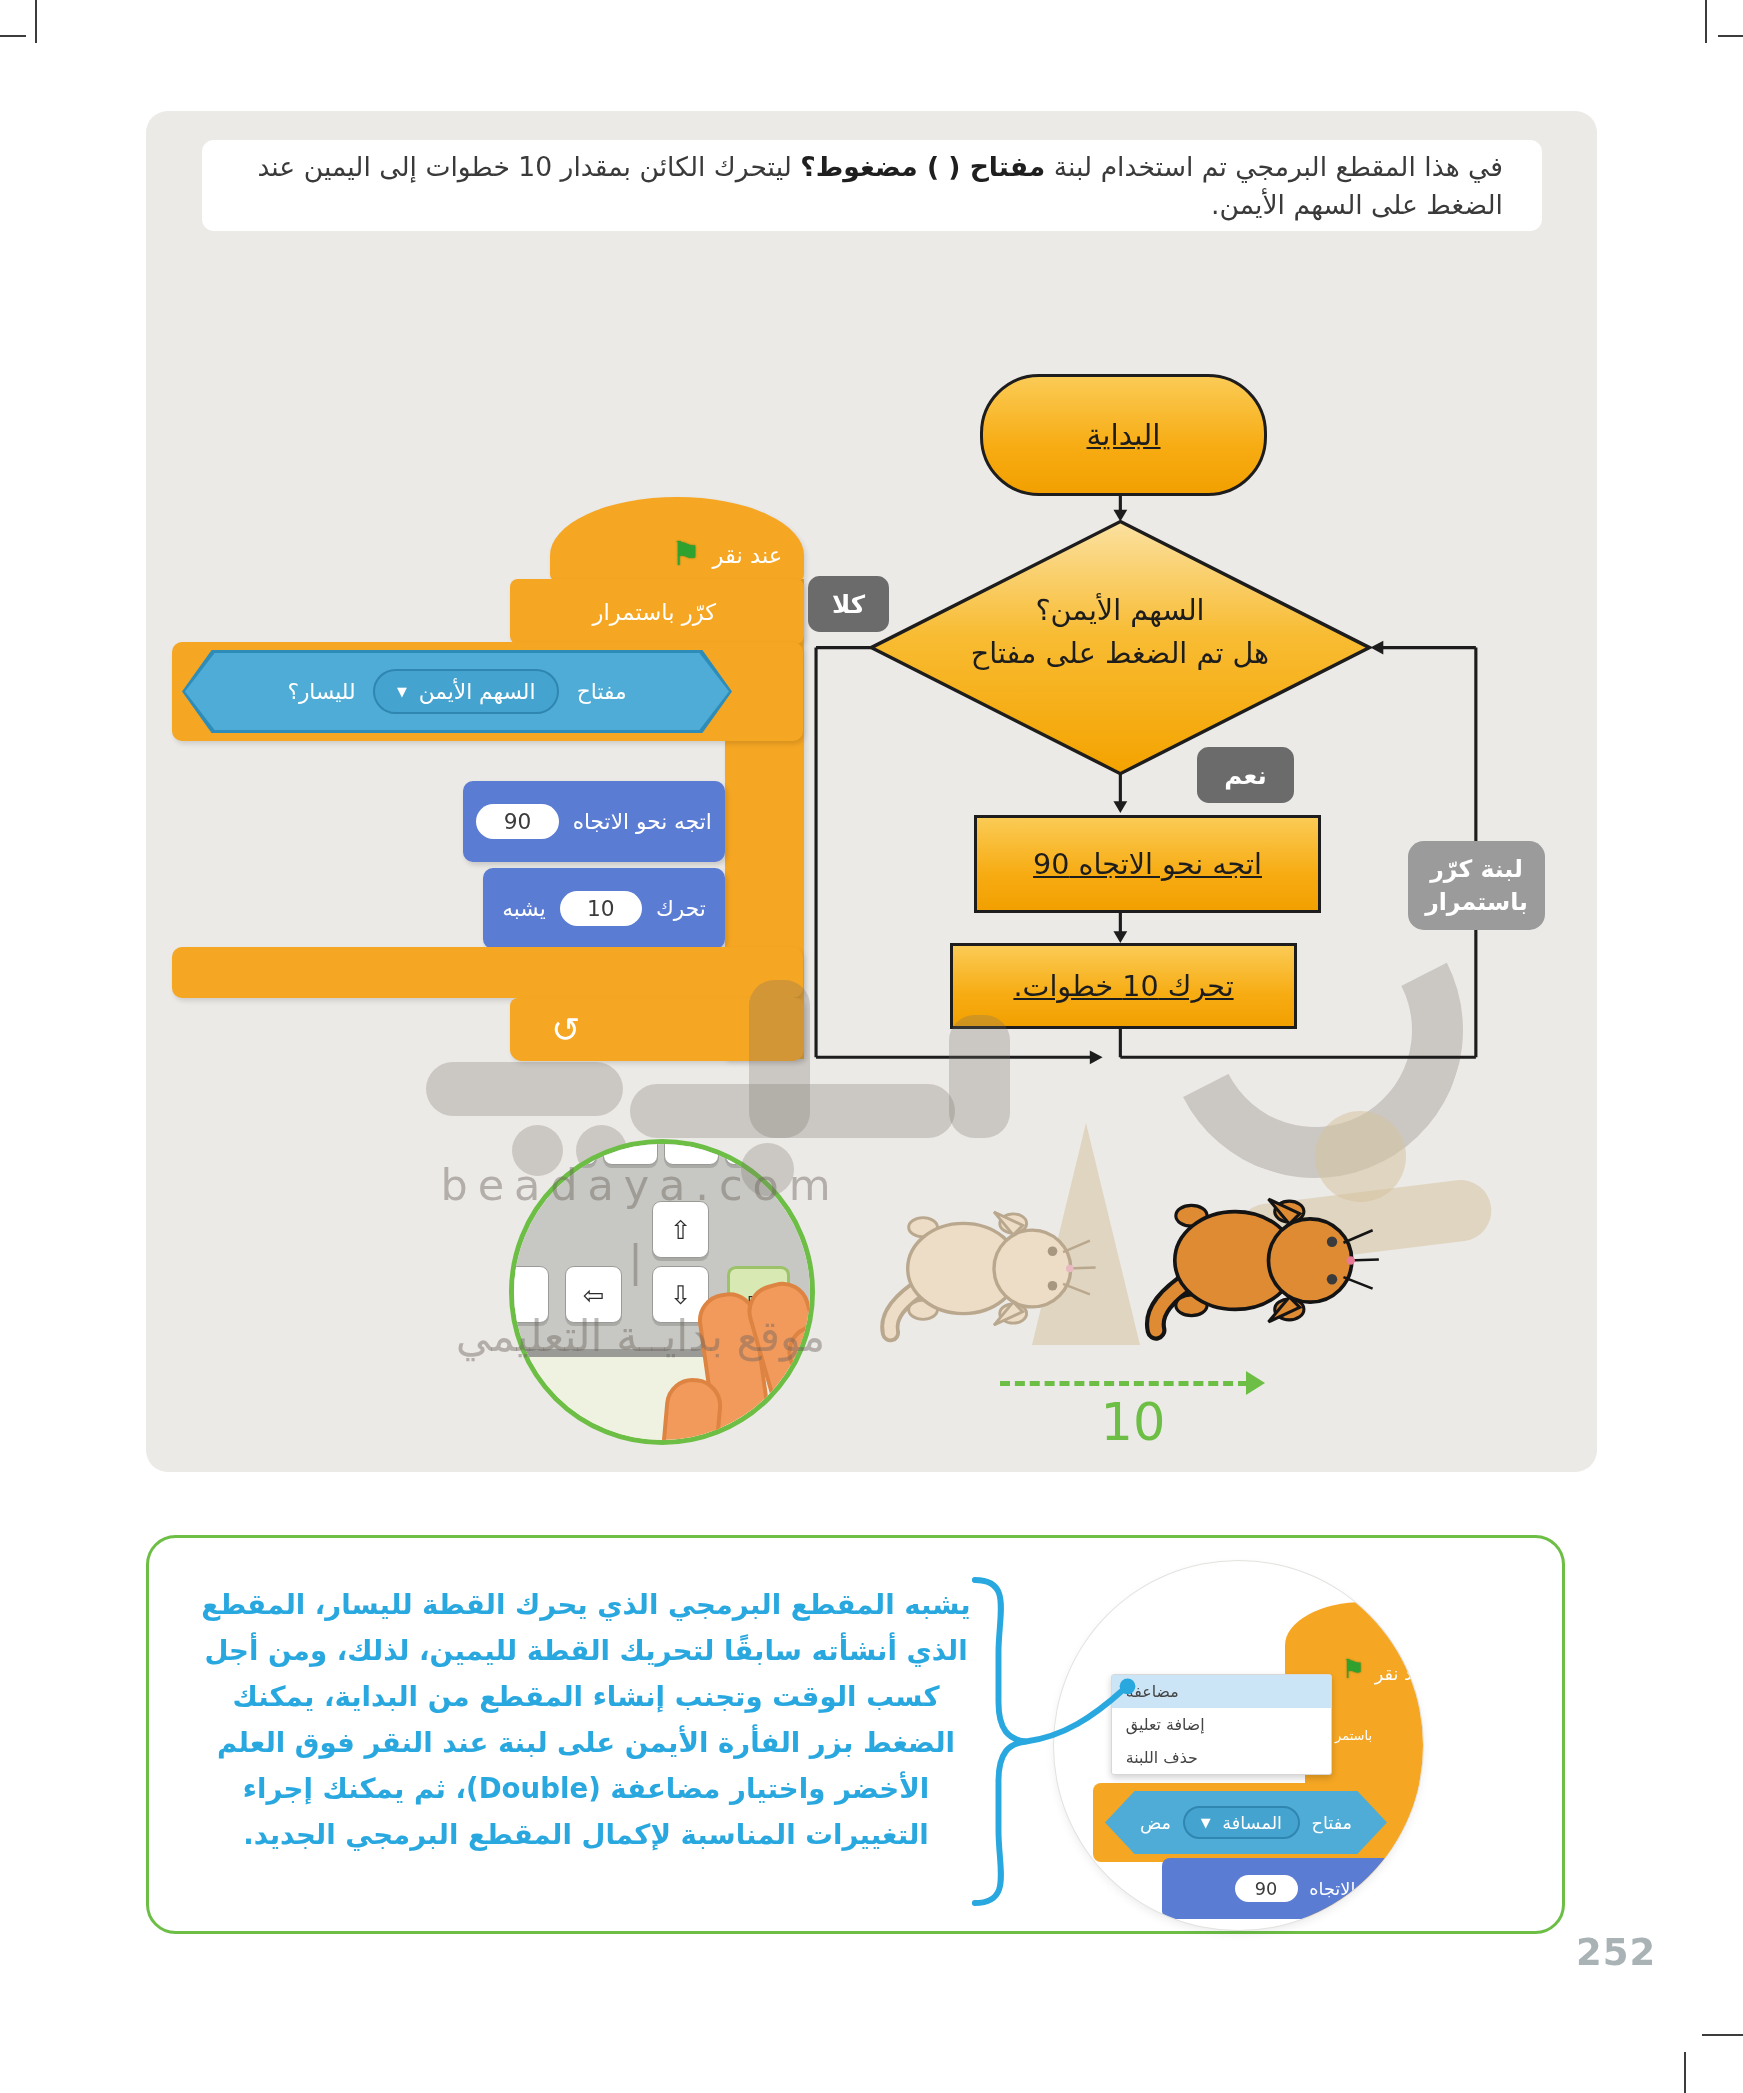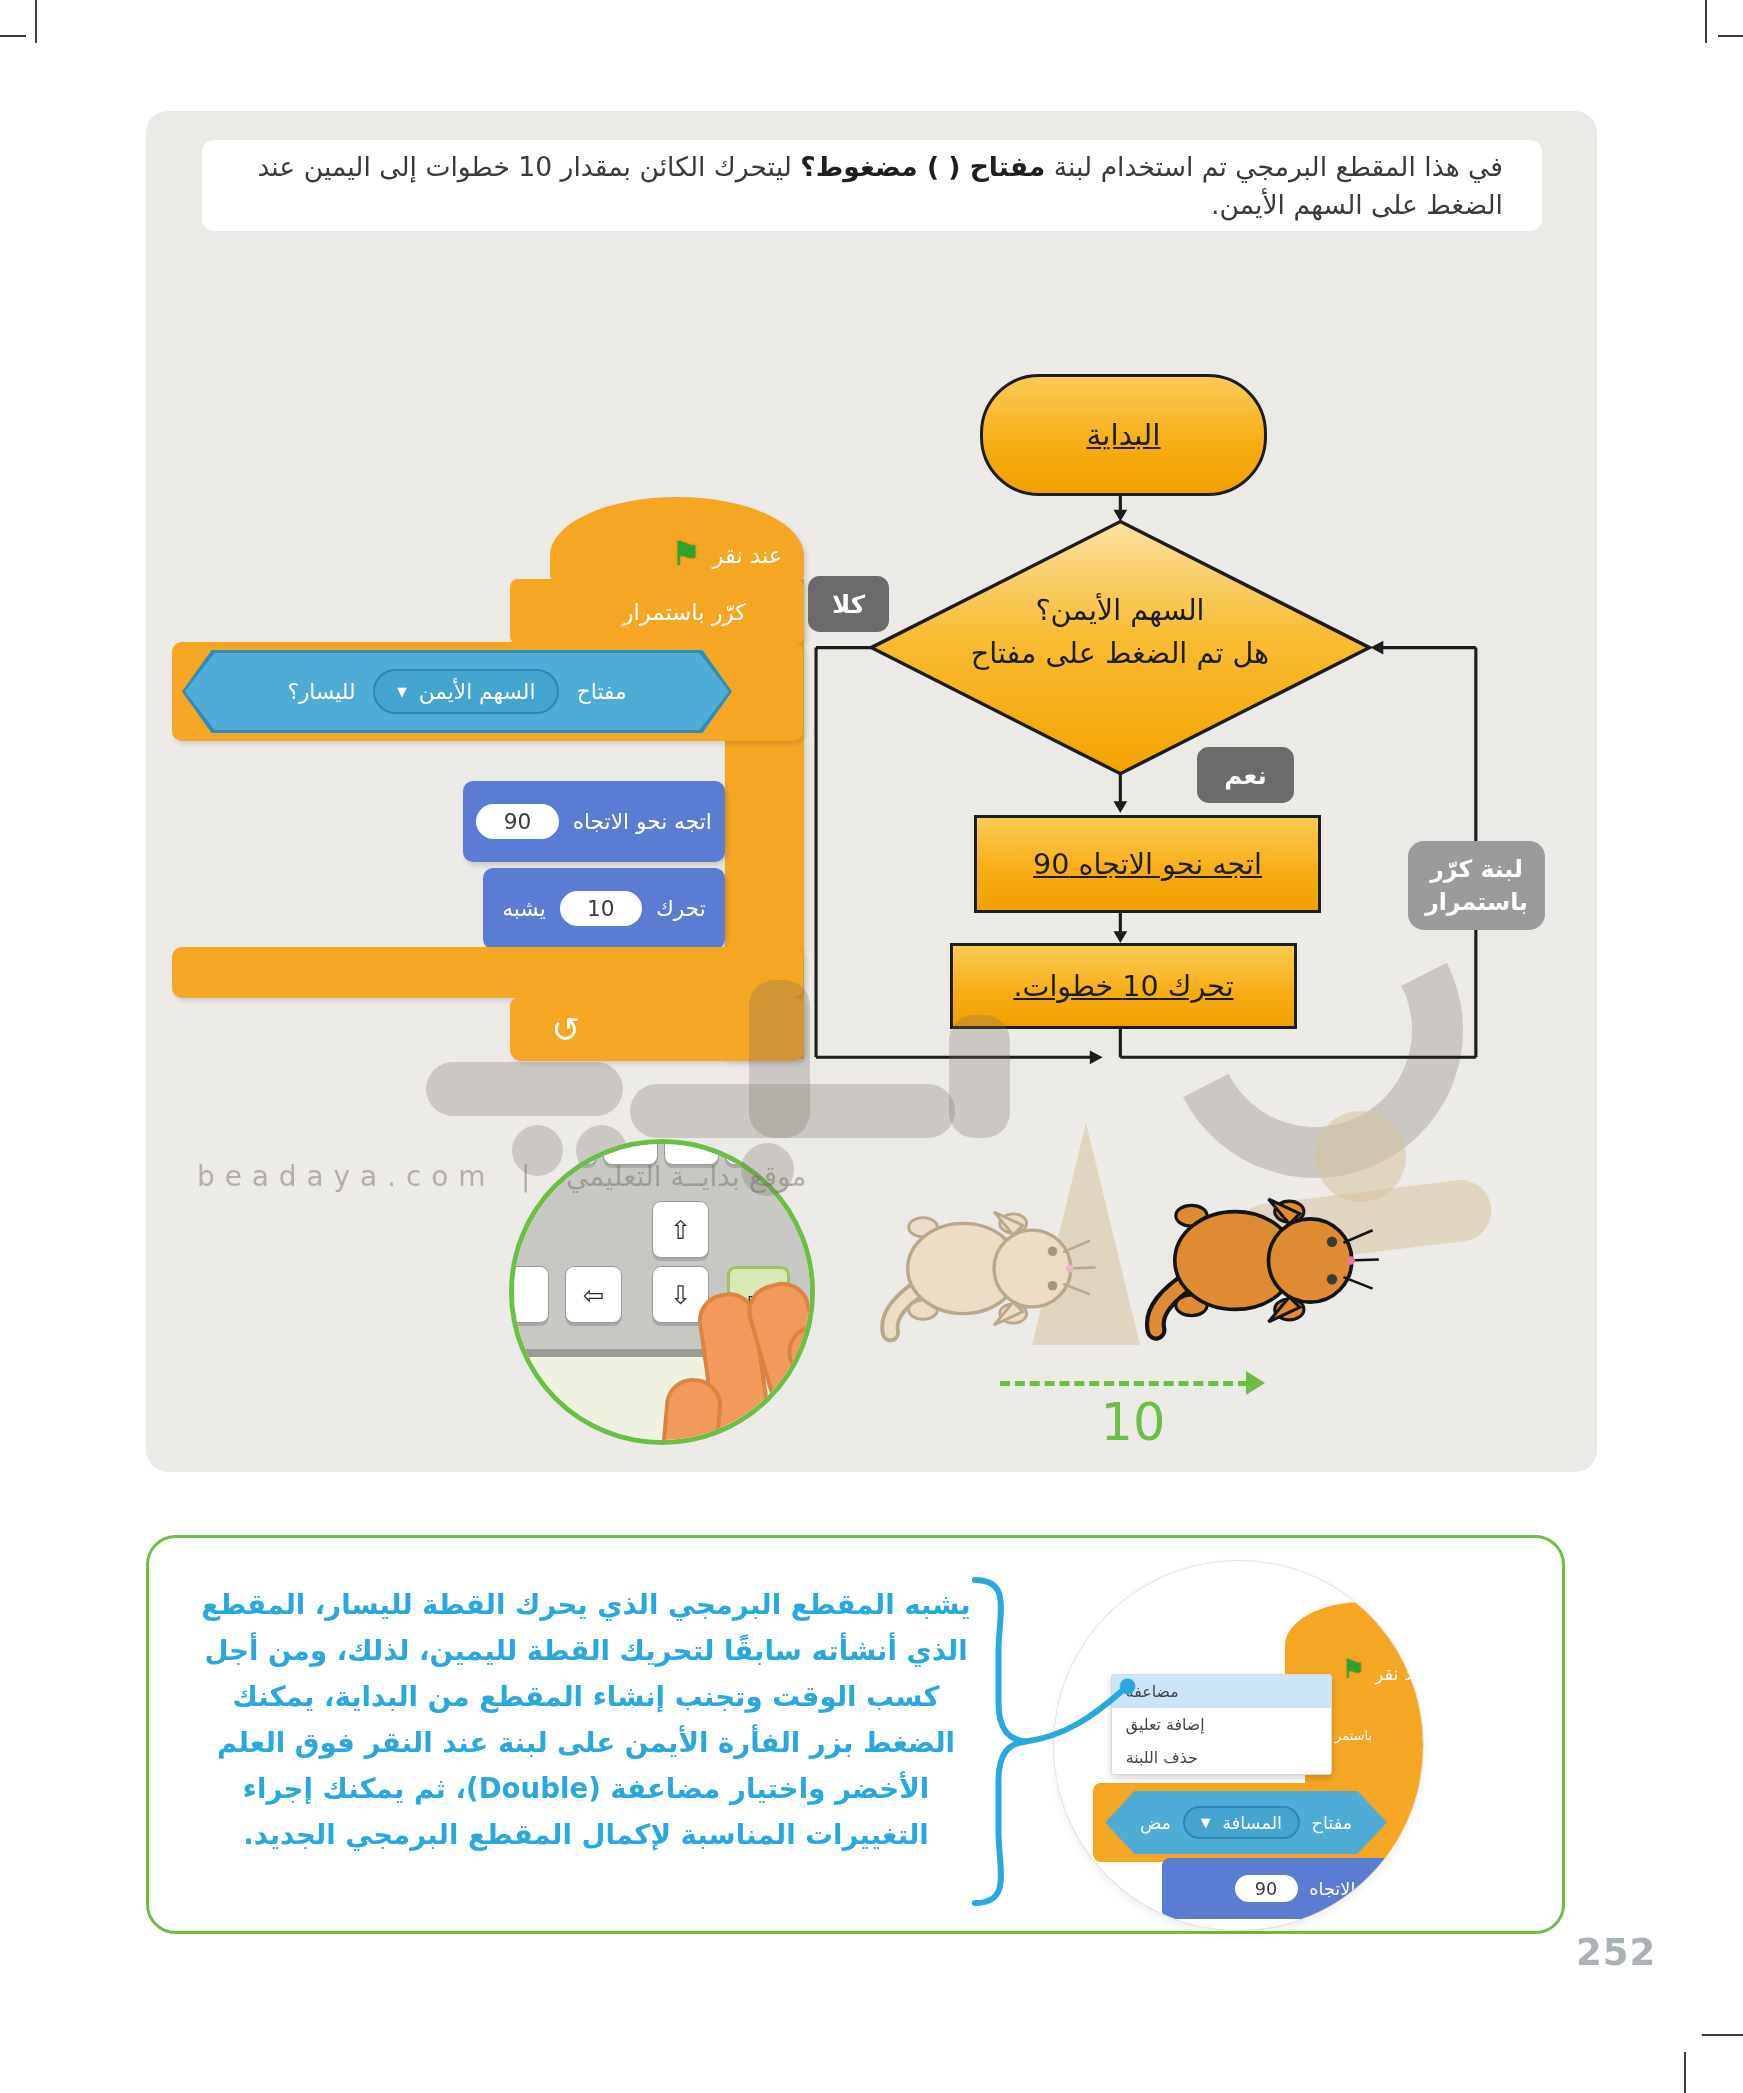--- a/index.html
+++ b/index.html
@@ -34,21 +34,21 @@
             font-weight:bold;line-height:32.5px;z-index:4;direction:rtl;}
   
   .sc-orange{background:#F5A623;box-shadow:2px 3px 4.9px rgba(0,0,0,.12);}
   #sc-hat{left:550px;top:497px;width:254px;height:85px;border-radius:128px 128px 7.9px 7.9px / 59px 59px 7.9px 7.9px;
           display:flex;direction:rtl;align-items:flex-end;justify-content:flex-start;gap:11.8px;
           padding:0 21.7px 13.8px 0;box-sizing:border-box;z-index:3;}
   #sc-hat .lbl{color:#fff;font-size:22.7px;}
   .flag{color:#2FA12F;font-size:33px;line-height:29.6px;text-shadow:0 0 2px #1d7a1d;}
   #sc-spine{left:725px;top:579px;width:79px;height:480px;z-index:3;}
   #sc-forever{left:510px;top:579px;width:294px;height:65px;border-radius:7.9px;z-index:3;display:flex;align-items:center;
-              direction:rtl;padding-right:58px;box-sizing:border-box;color:#fff;font-size:22.7px;}
+              direction:rtl;padding-right:88px;box-sizing:border-box;color:#fff;font-size:22.7px;}
   #sc-if-row{left:172px;top:642px;width:631px;height:99px;border-radius:9.9px;z-index:3;}
   #sc-if-lbl{right:29.6px;top:33px;color:#fff;font-size:22.7px;z-index:4;}
   .hexa{clip-path:polygon(29.6px 0%,calc(100% - 29.6px) 0%,100% 50%,calc(100% - 29.6px) 100%,29.6px 100%,0% 50%);}
   #cond-outer{left:182px;top:650px;width:550px;height:83px;background:#2E8CB8;z-index:4;}
   #cond-inner{left:3px;top:3px;width:544px;height:77px;background:#4FACD6;display:flex;direction:rtl;
               align-items:center;justify-content:center;gap:17.7px;color:#fff;font-size:21.7px;}
   .drop-pill{background:#45A3D0;border:2px solid #2F86B0;border-radius:984px;padding:7.9px 21.7px;display:flex;
              direction:rtl;align-items:center;gap:11.8px;color:#fff;font-size:21.7px;}
   .drop-pill .car{font-size:12.8px;}
   .sc-blue{background:#5B7CD3;border-radius:9.9px;display:flex;direction:rtl;align-items:center;justify-content:center;
@@ -72,22 +72,22 @@
   .finger{position:absolute;background:#F29A5B;border:4.9px solid #DD8443;border-radius:27.6px;}
   
   #dash-arrow{left:1000px;top:1381px;width:248px;height:0;border-top:5.9px dashed #6CBE45;z-index:3;}
   #dash-head{left:1246px;top:1371px;width:0;height:0;border-left:19.7px solid #6CBE45;
              border-top:12.8px solid transparent;border-bottom:12.8px solid transparent;z-index:3;}
   #dist-10{left:1064px;top:1393px;width:138px;text-align:center;color:#6CBE45;font-size:51px;z-index:3;}
   
   .wm{pointer-events:none;}
   .wm-shape{background:rgba(118,110,103,0.28);}
   .wm-beige{background:rgba(214,194,160,0.55);}
-  #wm-text{left:197px;top:1160px;width:887px;z-index:6;color:rgba(110,102,96,0.45);font-size:28px;
-           letter-spacing:9.9px;display:flex;direction:ltr;gap:25.6px;align-items:center;}
+  #wm-text{left:197px;top:1160px;width:887px;z-index:6;color:rgba(110,102,96,0.45);font-size:43px;
+           letter-spacing:9.9px;display:flex;direction:ltr;gap:25.6px;align-items:center;flex-direction:column;}
   #wm-site{letter-spacing:2px;direction:rtl;}
   
   #note-box{left:146px;top:1535px;width:1419px;height:399px;background:#fff;border:3.9px solid #6CBE45;
             border-radius:29.6px;z-index:4;box-sizing:border-box;}
   #note-text{left:197px;top:1582px;width:778px;direction:rtl;text-align:center;color:#29A8E0;
              font-weight:bold;font-size:27.6px;line-height:46px;z-index:5;}
   #brace-svg{left:965px;top:1574px;width:197px;height:335px;z-index:7;}
   
   #inset-circle{left:1054px;top:1561px;width:369px;height:369px;border-radius:50%;background:#fff;
                 overflow:hidden;z-index:6;box-shadow:0 0 0 1px #E2E2DF,0 3.9px 9.9px rgba(0,0,0,.08);}

